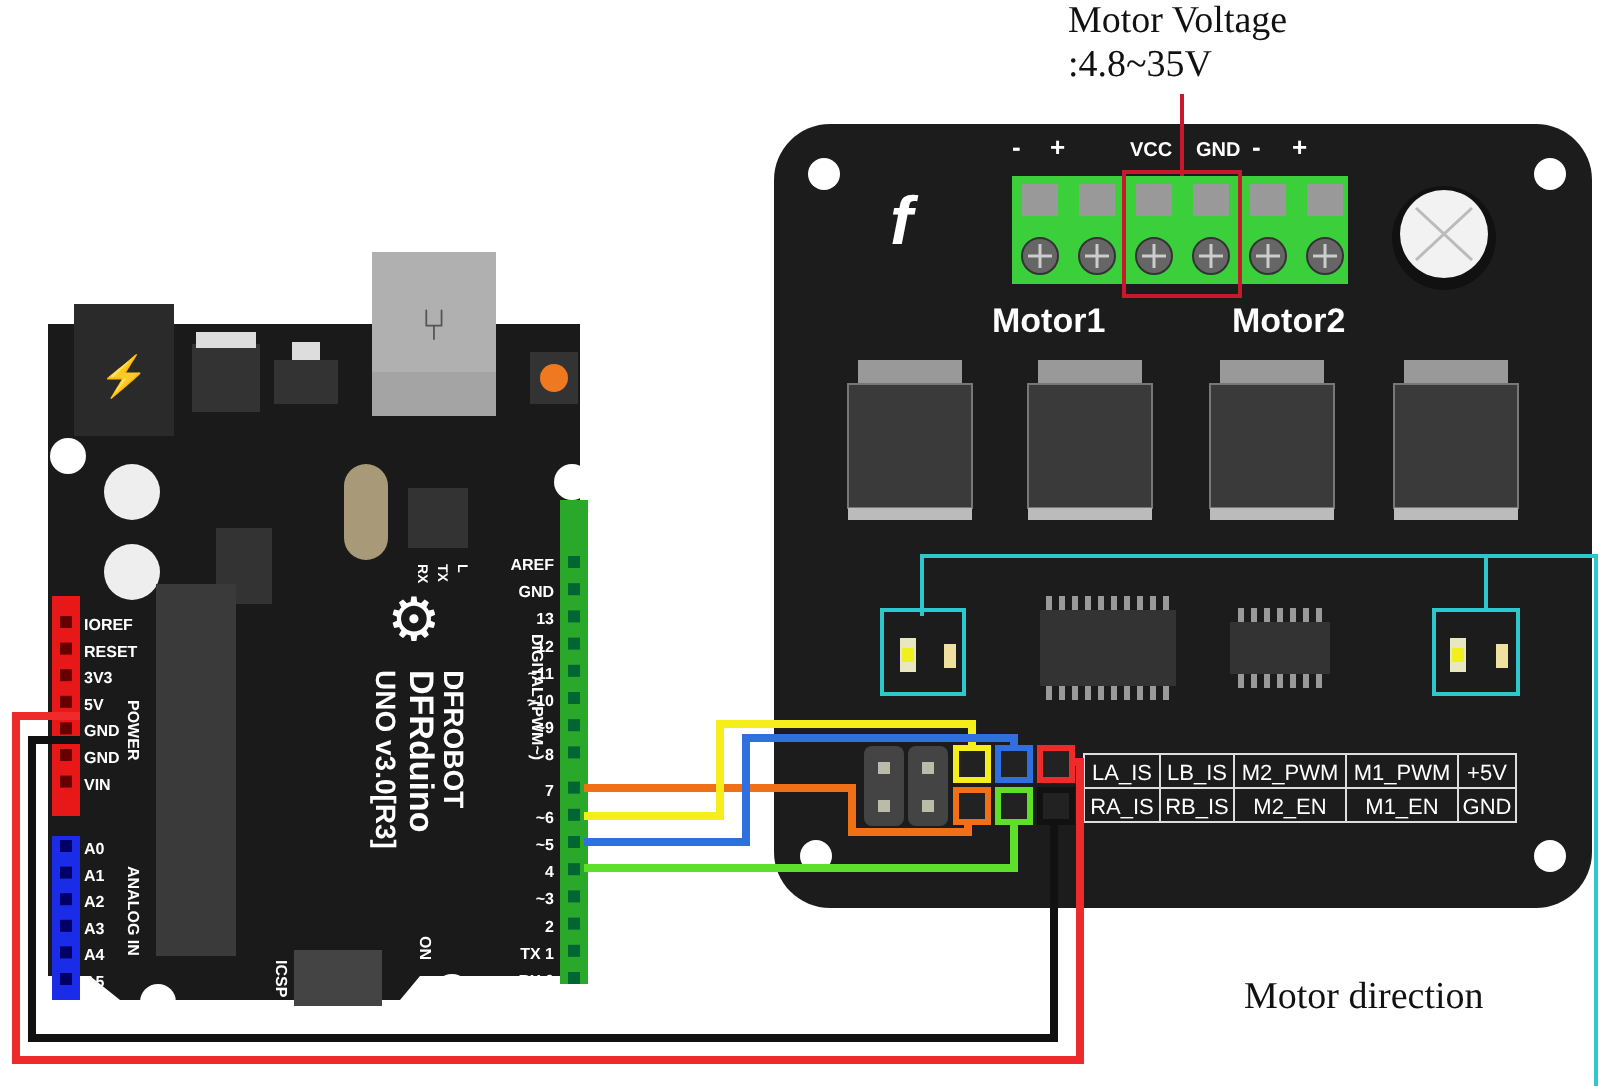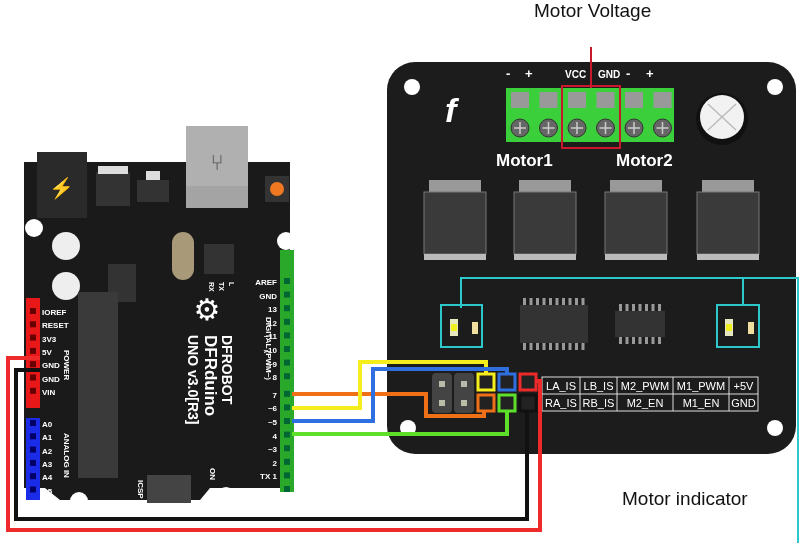--- a/index.html
+++ b/index.html
@@ -1,31 +1,32 @@
 <!DOCTYPE html>
 <html><head>
 <meta charset="utf-8">
 <style>
   html,body{margin:0;padding:0;background:#ffffff;}
   body{width:800px;height:543px;overflow:hidden;position:relative;font-family:"Liberation Sans",sans-serif;}
   svg{position:absolute;left:0;top:0;}
-  .ann{position:absolute;color:#111;font-family:Liberation Sans, sans-serif;}
+  .ann{position:absolute;color:#111;font-family:Liberation Serif, serif;}
   #voltage-label{left:534px;top:0px;font-size:19px;line-height:22px;}
   #led-label{left:622px;top:487px;font-size:19px;line-height:23px;}
   .pcbtxt{font-family:"Liberation Sans",sans-serif;fill:#ffffff;font-weight:bold;}
   .tbl{font-family:"Liberation Sans",sans-serif;fill:#ffffff;font-size:11px;}
 </style>
 </head>
 <body>
 
 <div class="ann" id="voltage-label">
   <div>Motor Voltage</div>
+  <div>:4.8~35V</div>
 </div>
 <div class="ann" id="led-label">
-  <div>Motor indicator</div>
+  <div>Motor direction</div>
 </div>
 
 <svg width="800" height="543" viewBox="0 0 800 543">
 
   <g>
     <rect x="387" y="62" width="409" height="392" rx="28" fill="#1c1c1c"></rect>
     <circle cx="412" cy="87" r="8" fill="#fff"></circle>
     <circle cx="775" cy="87" r="8" fill="#fff"></circle>
     <circle cx="408" cy="428" r="8" fill="#fff"></circle>
     <circle cx="775" cy="428" r="8" fill="#fff"></circle>

